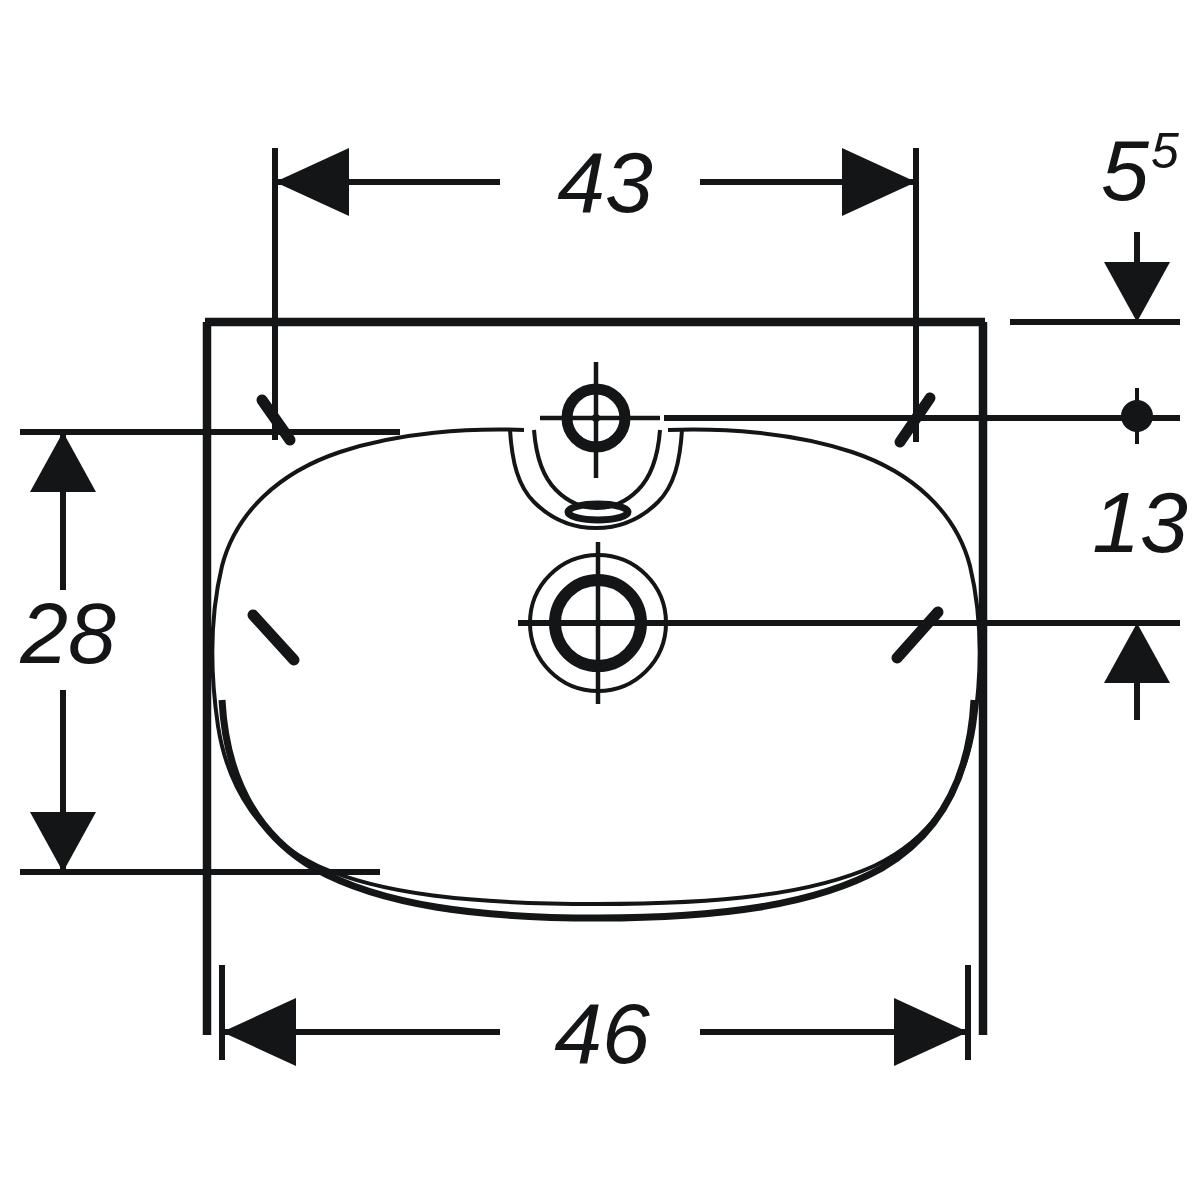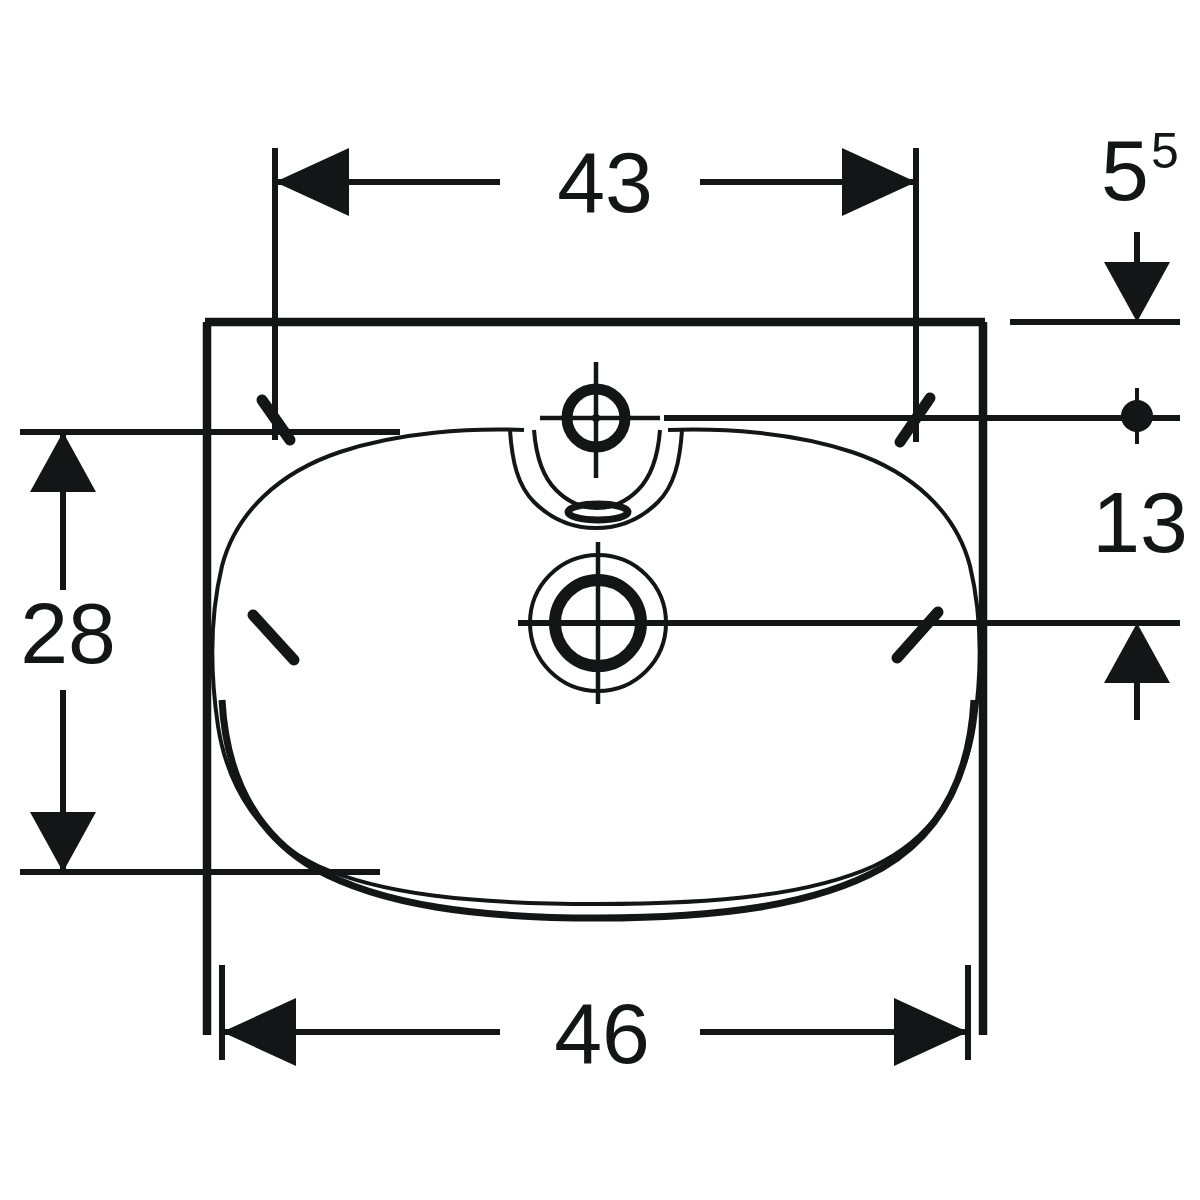--- a/index.html
+++ b/index.html
@@ -11,20 +11,21 @@
     width: 1200px;
     height: 1200px;
     font-family: "Liberation Sans", sans-serif;
     overflow: hidden;
   }
   #drawing-root {
     position: relative;
     width: 1048px;
     height: 1200px;
     background: #ffffff;
+    font-style: italic;
   }
   svg#tech-drawing {
     display: block;
     width: 1200px;
     height: 1200px;
   }
   .dim-text {
     font-family: "Liberation Sans", sans-serif;
     font-size: 86px;
     font-weight: 400;

